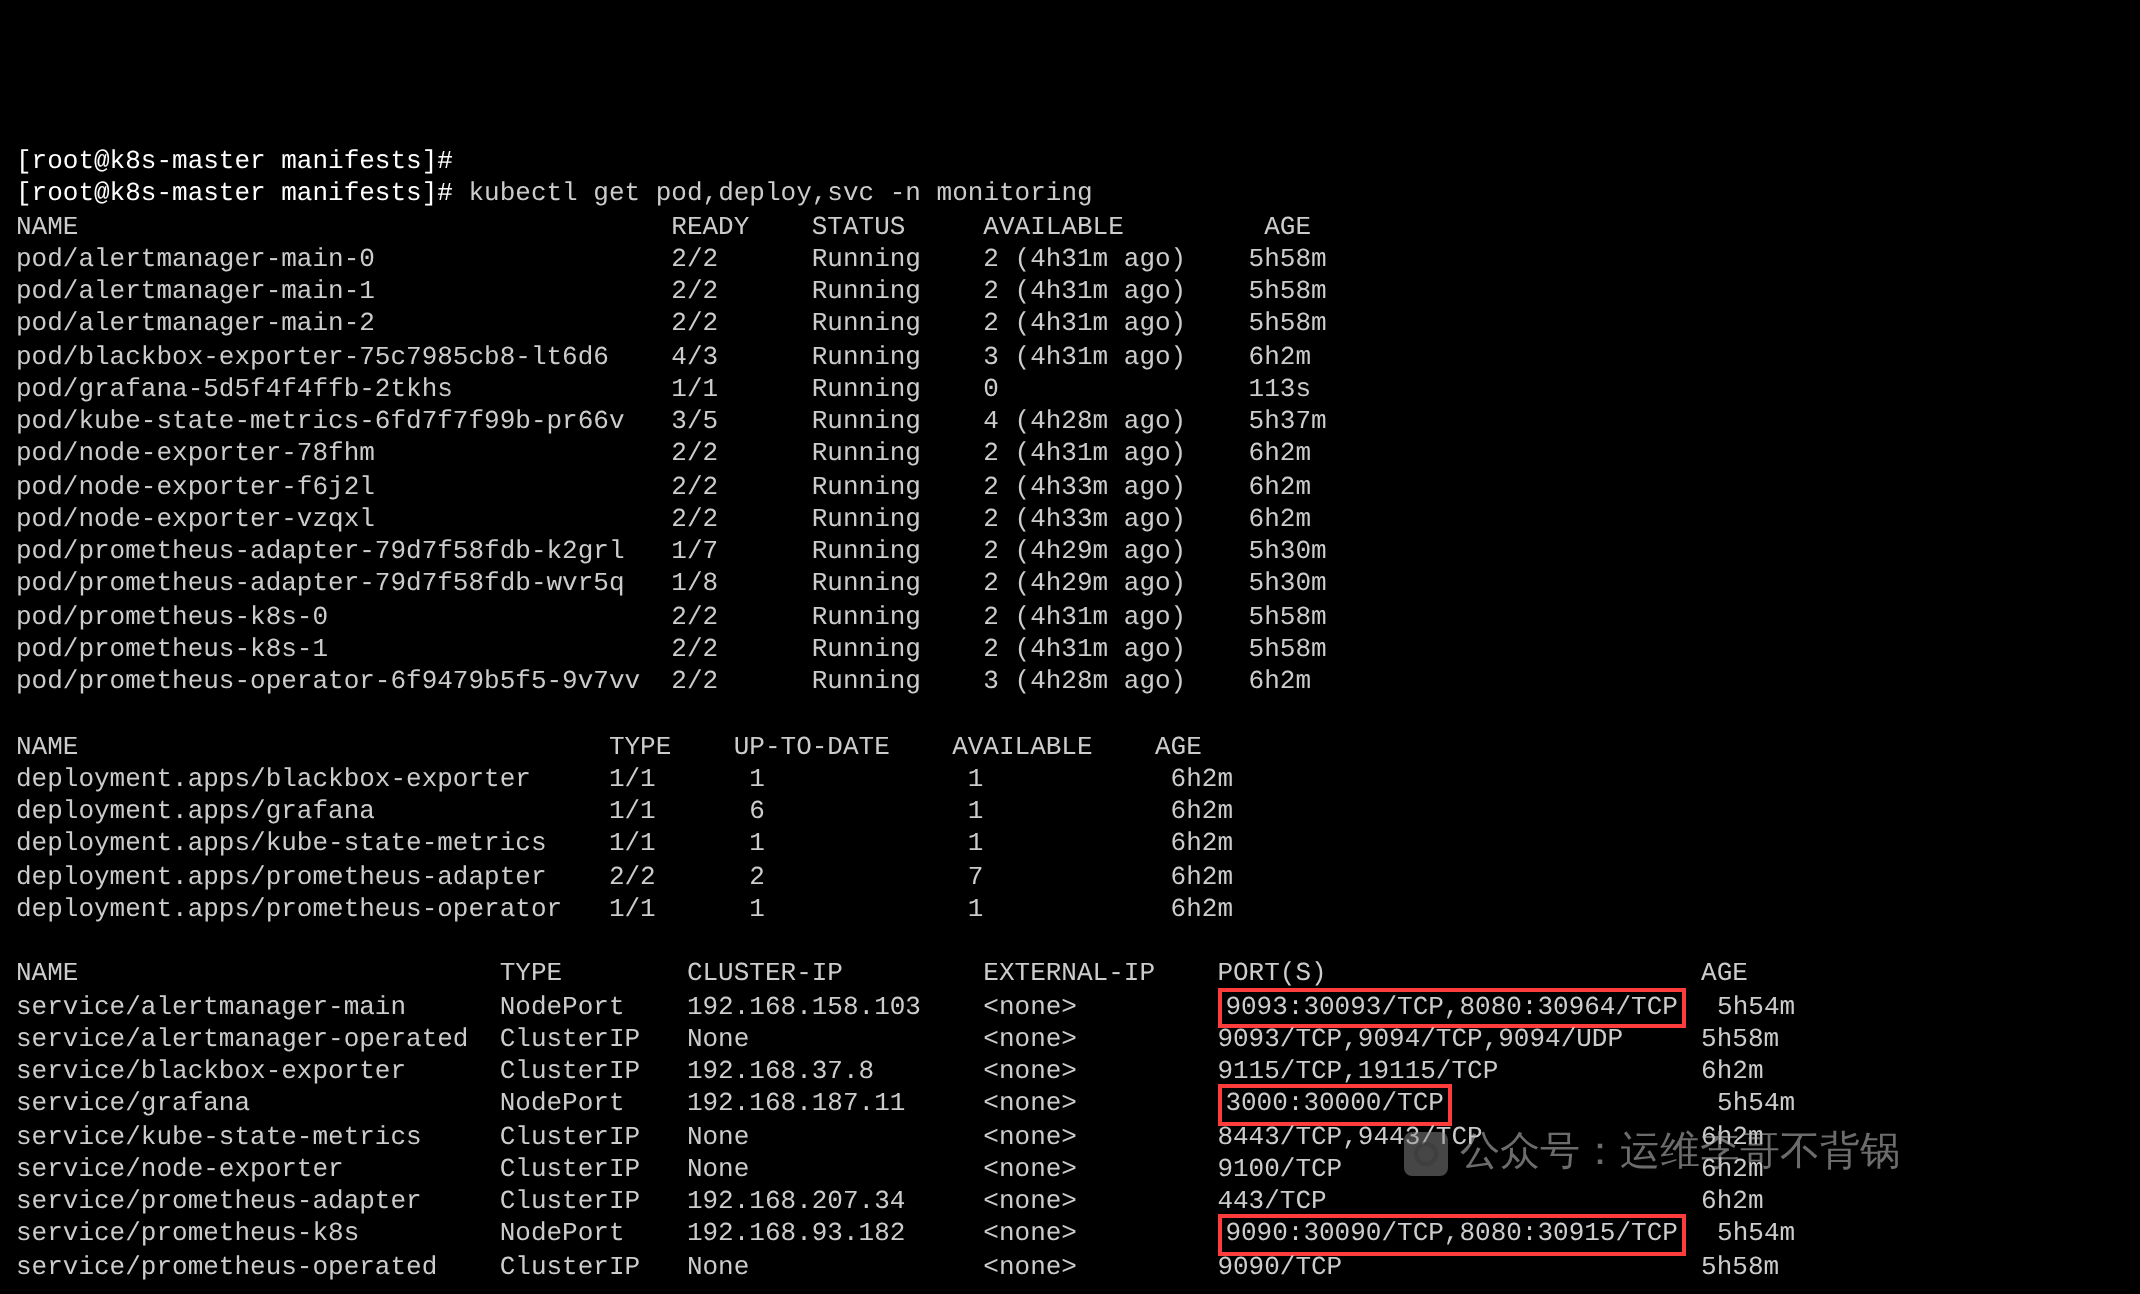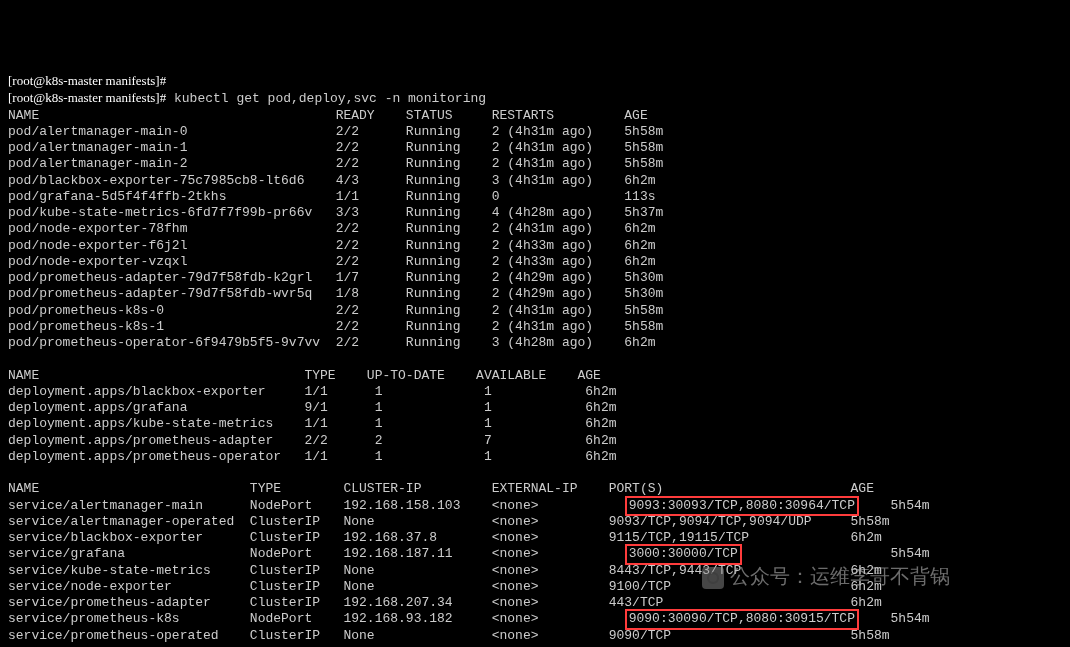--- a/index.html
+++ b/index.html
@@ -7,26 +7,26 @@
       padding: 8px;
       background: #000;
       color: #ccc;
       font-family: 'Courier New', monospace;
       font-size: 13px;
       line-height: 1.25;
       white-space: pre;
       width: 1070px;
       box-sizing: border-box;
     }
-    .prompt { color: #fff; font-family: Liberation Serif, serif; }
+    .prompt { color: #fff; }
     .red-box {
       display: inline-block;
       border: 2px solid #ff3c3c;
       padding: 0 2px;
-      margin: -2px 16px;
+      margin: -2px 0;
       box-sizing: border-box;
     }
     .watermark {
       position: absolute;
       right: 120px;
       bottom: 58px;
       color: rgba(180,180,180,0.6);
       font-family: sans-serif;
       font-size: 20px;
       pointer-events: none;
@@ -50,39 +50,39 @@
       border-radius: 50%;
     }
   </style>
 </head>
 <body>
 
 
 
 <div id="term"><span class="prompt">[root@k8s-master manifests]#</span>
 <span class="prompt">[root@k8s-master manifests]#</span> <span>kubectl get pod,deploy,svc -n monitoring</span>
-<span>NAME                                      READY    STATUS     RESTARTS         AGE</span>
+<span>NAME                                      READY    STATUS     AVAILABLE         AGE</span>
 <span>pod/alertmanager-main-0                   2/2      Running    2 (4h31m ago)    5h58m</span>
 <span>pod/alertmanager-main-1                   2/2      Running    2 (4h31m ago)    5h58m</span>
 <span>pod/alertmanager-main-2                   2/2      Running    2 (4h31m ago)    5h58m</span>
 <span>pod/blackbox-exporter-75c7985cb8-lt6d6    4/3      Running    3 (4h31m ago)    6h2m</span>
 <span>pod/grafana-5d5f4f4ffb-2tkhs              1/1      Running    0                113s</span>
-<span>pod/kube-state-metrics-6fd7f7f99b-pr66v   3/3      Running    4 (4h28m ago)    5h37m</span>
+<span>pod/kube-state-metrics-6fd7f7f99b-pr66v   3/5      Running    4 (4h28m ago)    5h37m</span>
 <span>pod/node-exporter-78fhm                   2/2      Running    2 (4h31m ago)    6h2m</span>
 <span>pod/node-exporter-f6j2l                   2/2      Running    2 (4h33m ago)    6h2m</span>
 <span>pod/node-exporter-vzqxl                   2/2      Running    2 (4h33m ago)    6h2m</span>
 <span>pod/prometheus-adapter-79d7f58fdb-k2grl   1/7      Running    2 (4h29m ago)    5h30m</span>
 <span>pod/prometheus-adapter-79d7f58fdb-wvr5q   1/8      Running    2 (4h29m ago)    5h30m</span>
 <span>pod/prometheus-k8s-0                      2/2      Running    2 (4h31m ago)    5h58m</span>
 <span>pod/prometheus-k8s-1                      2/2      Running    2 (4h31m ago)    5h58m</span>
 <span>pod/prometheus-operator-6f9479b5f5-9v7vv  2/2      Running    3 (4h28m ago)    6h2m</span>
 
 <span>NAME                                  TYPE    UP-TO-DATE    AVAILABLE    AGE</span>
 <span>deployment.apps/blackbox-exporter     1/1      1             1            6h2m</span>
-<span>deployment.apps/grafana               9/1      1             1            6h2m</span>
+<span>deployment.apps/grafana               1/1      6             1            6h2m</span>
 <span>deployment.apps/kube-state-metrics    1/1      1             1            6h2m</span>
 <span>deployment.apps/prometheus-adapter    2/2      2             7            6h2m</span>
 <span>deployment.apps/prometheus-operator   1/1      1             1            6h2m</span>
 
 <span>NAME                           TYPE        CLUSTER-IP         EXTERNAL-IP    PORT(S)                        AGE</span>
 <span>service/alertmanager-main      NodePort    192.168.158.103    &lt;none&gt;         <span class="red-box">9093:30093/TCP,8080:30964/TCP</span>  5h54m</span>
 <span>service/alertmanager-operated  ClusterIP   None               &lt;none&gt;         9093/TCP,9094/TCP,9094/UDP     5h58m</span>
 <span>service/blackbox-exporter      ClusterIP   192.168.37.8       &lt;none&gt;         9115/TCP,19115/TCP             6h2m</span>
 <span>service/grafana                NodePort    192.168.187.11     &lt;none&gt;         <span class="red-box">3000:30000/TCP</span>                 5h54m</span>
 <span>service/kube-state-metrics     ClusterIP   None               &lt;none&gt;         8443/TCP,9443/TCP              6h2m</span>

